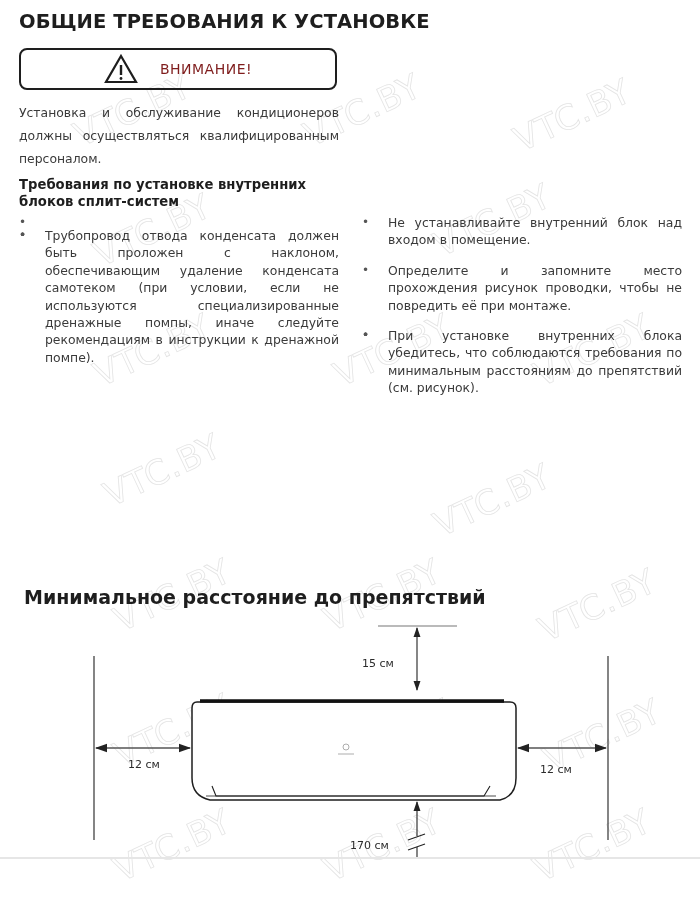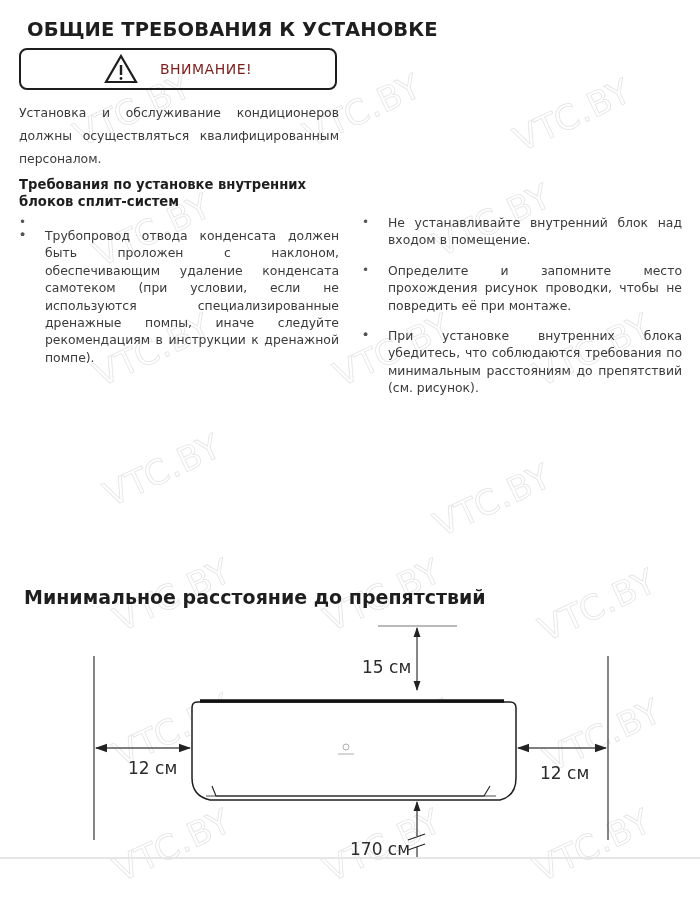--- a/index.html
+++ b/index.html
@@ -3,21 +3,21 @@
 <meta charset="utf-8">
 <style>
   html, body { margin: 0; padding: 0; background: #ffffff; }
   body {
     width: 700px; height: 924px; position: relative; overflow: hidden;
     font-family: "DejaVu Sans", sans-serif; color: #2b2b2b;
   }
   .page-title {
     position: absolute; left: 19px; top: 10px;
     font-family: "DejaVu Sans", sans-serif; font-weight: bold;
-    font-size: 19.5px; letter-spacing: 0.1px; color: #1e1e1e; margin: 8px; white-space: nowrap;
+    font-size: 19.5px; letter-spacing: 0.1px; color: #1e1e1e; margin: 0; white-space: nowrap;
   }
   .warning-box {
     position: absolute; left: 19px; top: 48px; width: 318px; height: 42px;
     border: 2px solid #1e1e1e; border-radius: 8px; box-sizing: border-box;
     display: flex; align-items: center; justify-content: center; gap: 22px;
   }
   .warning-box svg { width: 34px; height: 30px; }
   .warning-label { font-size: 14px; color: #7f1d1d; letter-spacing: 0.5px; }
   .intro {
     position: absolute; left: 19px; top: 101px; width: 320px;
@@ -36,21 +36,21 @@
   }
   .bullet .dot {
     position: absolute; left: 0; top: 0; font-size: 12px; color: #555;
   }
   .figure-title {
     position: absolute; left: 24px; top: 586px;
     font-weight: bold; font-size: 19px; color: #1e1e1e; margin: 0; white-space: nowrap;
   }
   .diagram { position: absolute; left: 0; top: 600px; width: 700px; height: 260px; }
   .dim-label {
-    position: absolute; font-size: 17px; color: #2b2b2b; white-space: nowrap;
+    position: absolute; font-size: 11px; color: #2b2b2b; white-space: nowrap;
   }
   .page-bottom-rule {
     position: absolute; left: 0; top: 857px; width: 700px; height: 2px; background: #e6e6e6;
   }
   .watermark {
     position: absolute; font-family: "DejaVu Sans", sans-serif; font-size: 34px;
     color: transparent; -webkit-text-stroke: 0.8px #e4e4e4; transform: rotate(-25deg);
     white-space: nowrap; pointer-events: none; letter-spacing: 1px;
   }
 </style>

